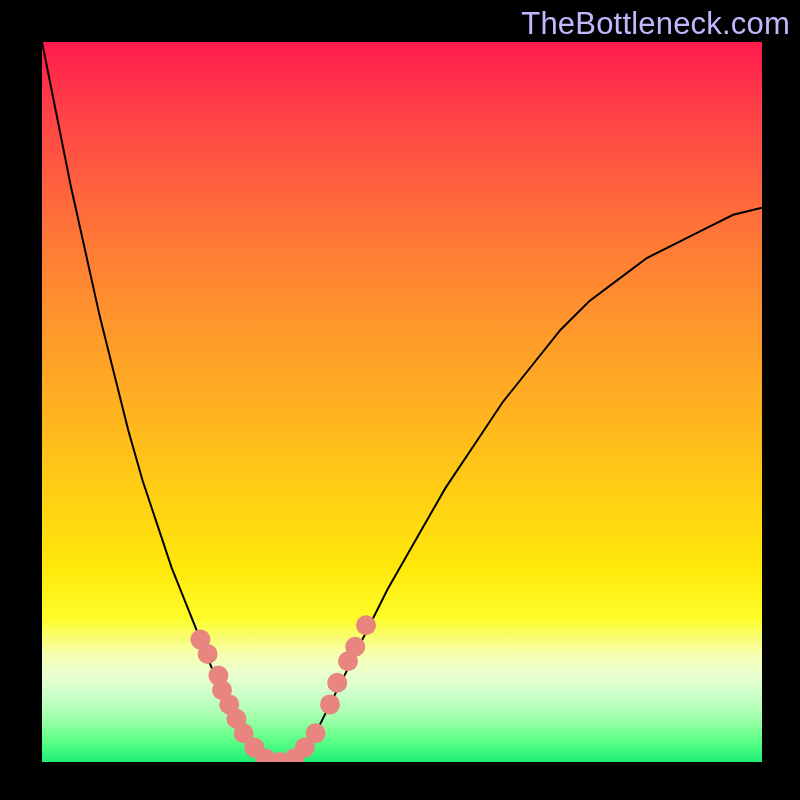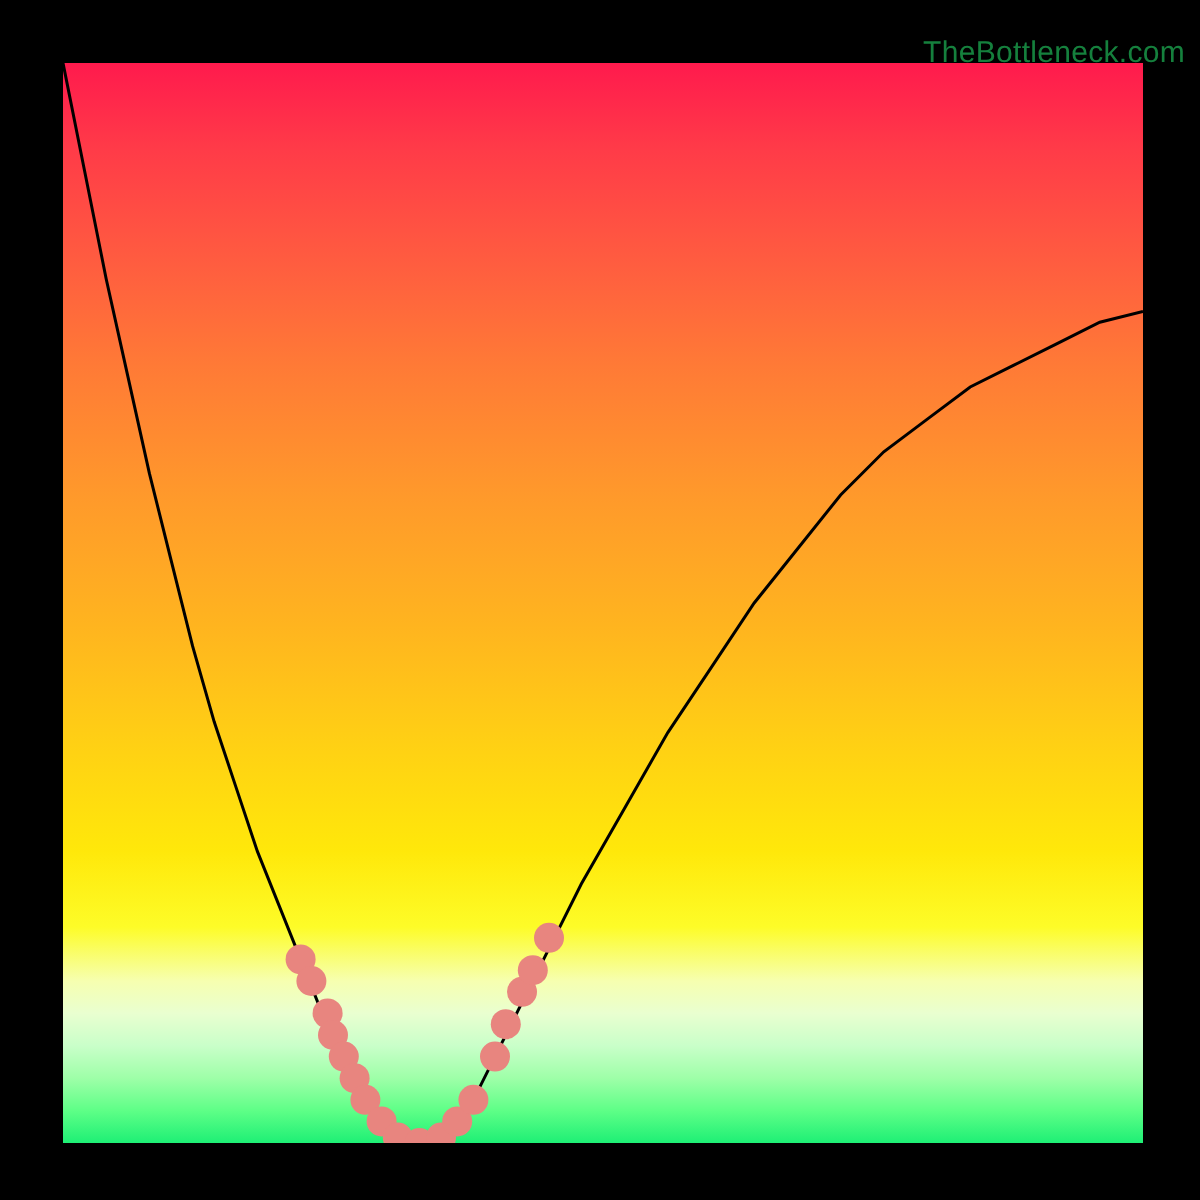--- a/index.html
+++ b/index.html
@@ -38,24 +38,24 @@
       #f6ffb0 85%,
       #e9ffd0 88%,
       #c9ffc9 91%,
       #9effa8 94%,
       #5eff87 97%,
       #1eef75 100%
     );
   }
   .watermark {
     position: absolute;
-    top: 24px;
+    top: 6px;
     right: 10px;
-    color: #15803d;
-    font-size: 20px;
+    color: #c4b5fd;
+    font-size: 31px;
     font-weight: 400;
     letter-spacing: 0.2px;
     user-select: none;
   }
   svg.curve {
     position: absolute;
     left: 0;
     top: 0;
     width: 720px;
     height: 720px;

